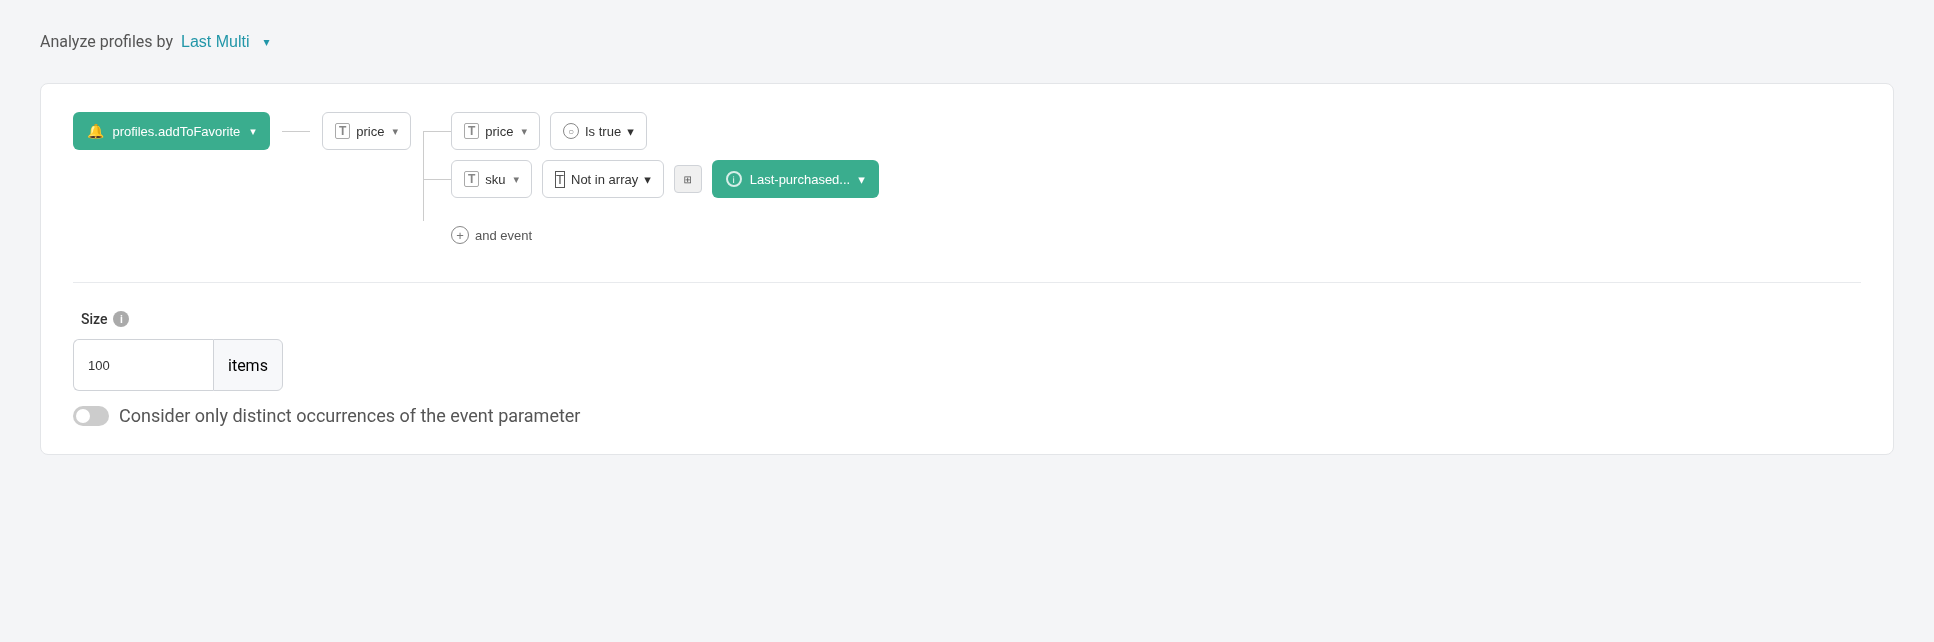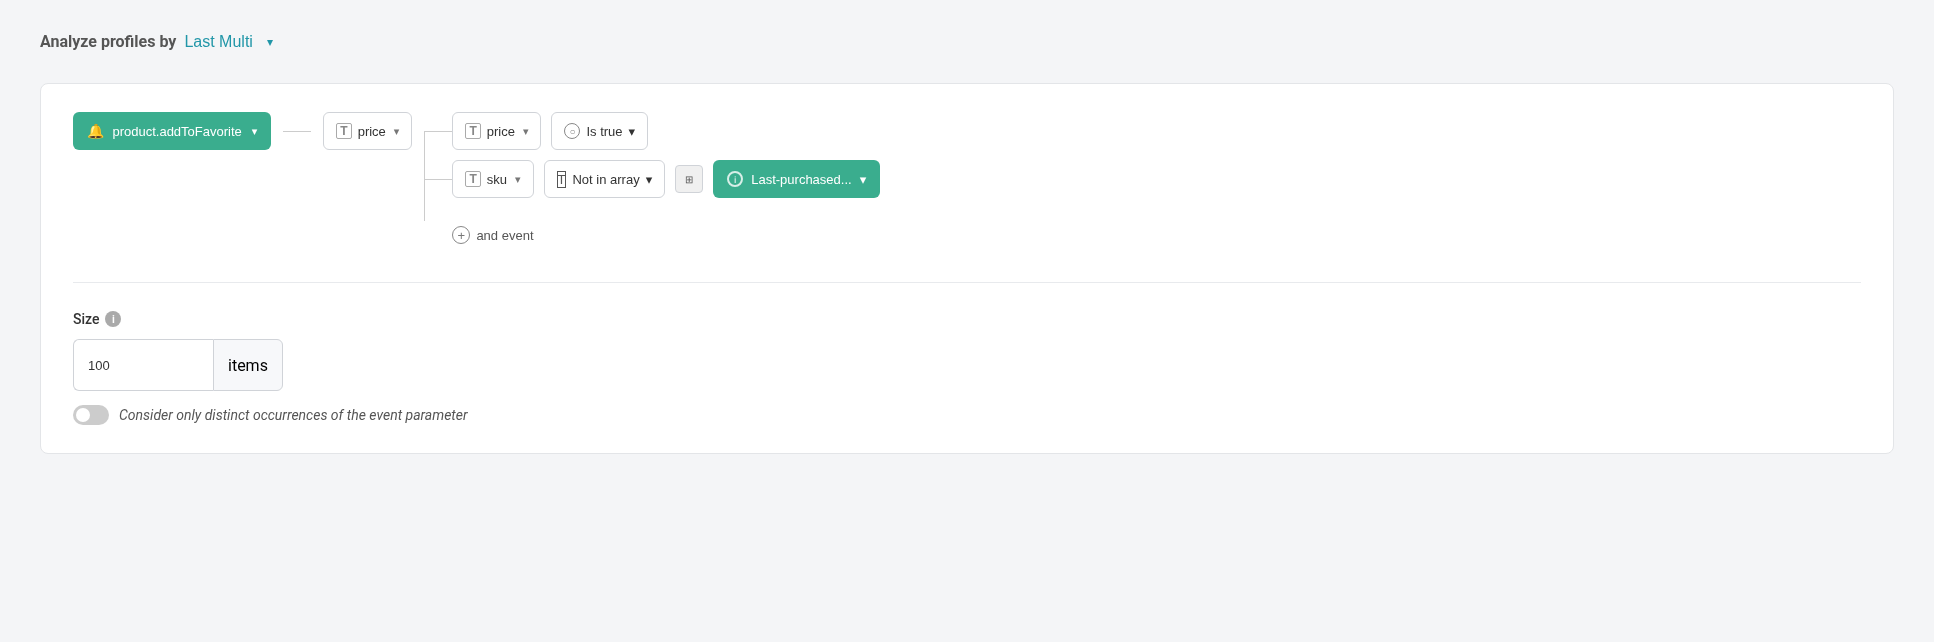--- a/index.html
+++ b/index.html
@@ -15,21 +15,21 @@
     }
     .header-row {
       display: flex;
       align-items: center;
       gap: 8px;
       margin-bottom: 32px;
     }
     .header-label {
       font-size: 16px;
       color: #555;
-      font-weight: 700;
+      font-weight: 400;
       text-align: right;
     }
     .header-dropdown {
       display: flex;
       align-items: center;
       gap: 14px;
       color: #2196a8;
       font-size: 16px;
       font-weight: 500;
       cursor: pointer;
@@ -211,20 +211,21 @@
     .size-section {
       margin-top: 32px;
       padding-top: 28px;
       border-top: 1px solid #e8eaed;
     }
     .size-label-row {
       display: flex;
       align-items: center;
       gap: 6px;
       margin-bottom: 12px;
+      margin-left: 8px;
     }
     .size-label {
       font-size: 14px;
       color: #333;
       font-weight: 500;
     }
     .info-icon {
       width: 16px;
       height: 16px;
       border-radius: 50%;
@@ -284,23 +285,22 @@
       position: absolute;
       left: 3px;
       top: 3px;
       width: 14px;
       height: 14px;
       background: #fff;
       border-radius: 50%;
       transition: left 0.2s;
     }
     .distinct-label {
-      font-size: 14px;
+      font-size: 18px;
       color: #555;
-      font-style: italic;
     }
 
     
     .h-connector {
       width: 28px;
       height: 1px;
       background: #ccc;
       flex-shrink: 0;
       margin-top: 19px;
     }
@@ -317,21 +317,21 @@
       <span class="chevron">▾</span>
     </button>
   </div>
 
   <div class="main-card">
 
     <div class="filter-section">
 
       <button class="event-btn">
         <span class="bell-icon">🔔</span>
-        <span>product.addToFavorite</span>
+        <span>profiles.addToFavorite</span>
         <span class="chevron">▾</span>
       </button>
 
       <div class="h-connector"></div>
 
       <button class="property-dropdown">
         <span class="type-icon">T</span>
         <span>price</span>
         <span class="chevron">▾</span>
       </button>

